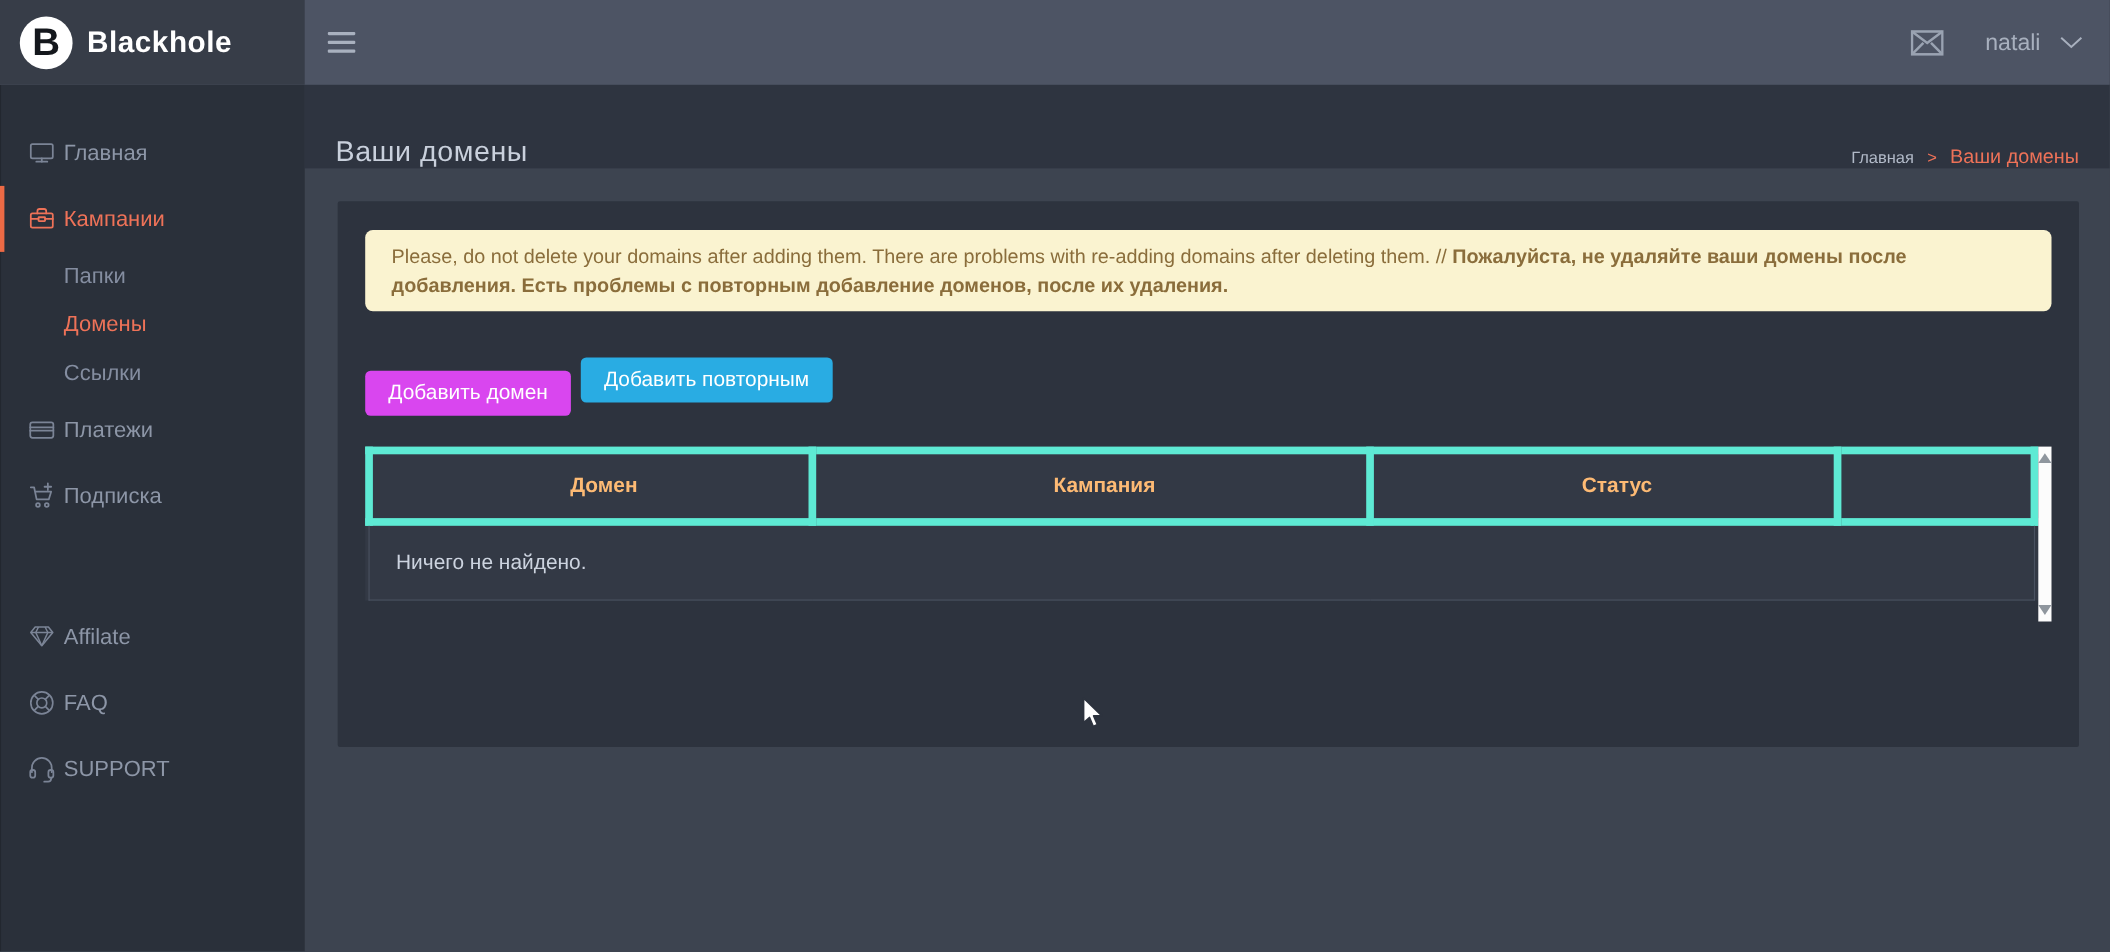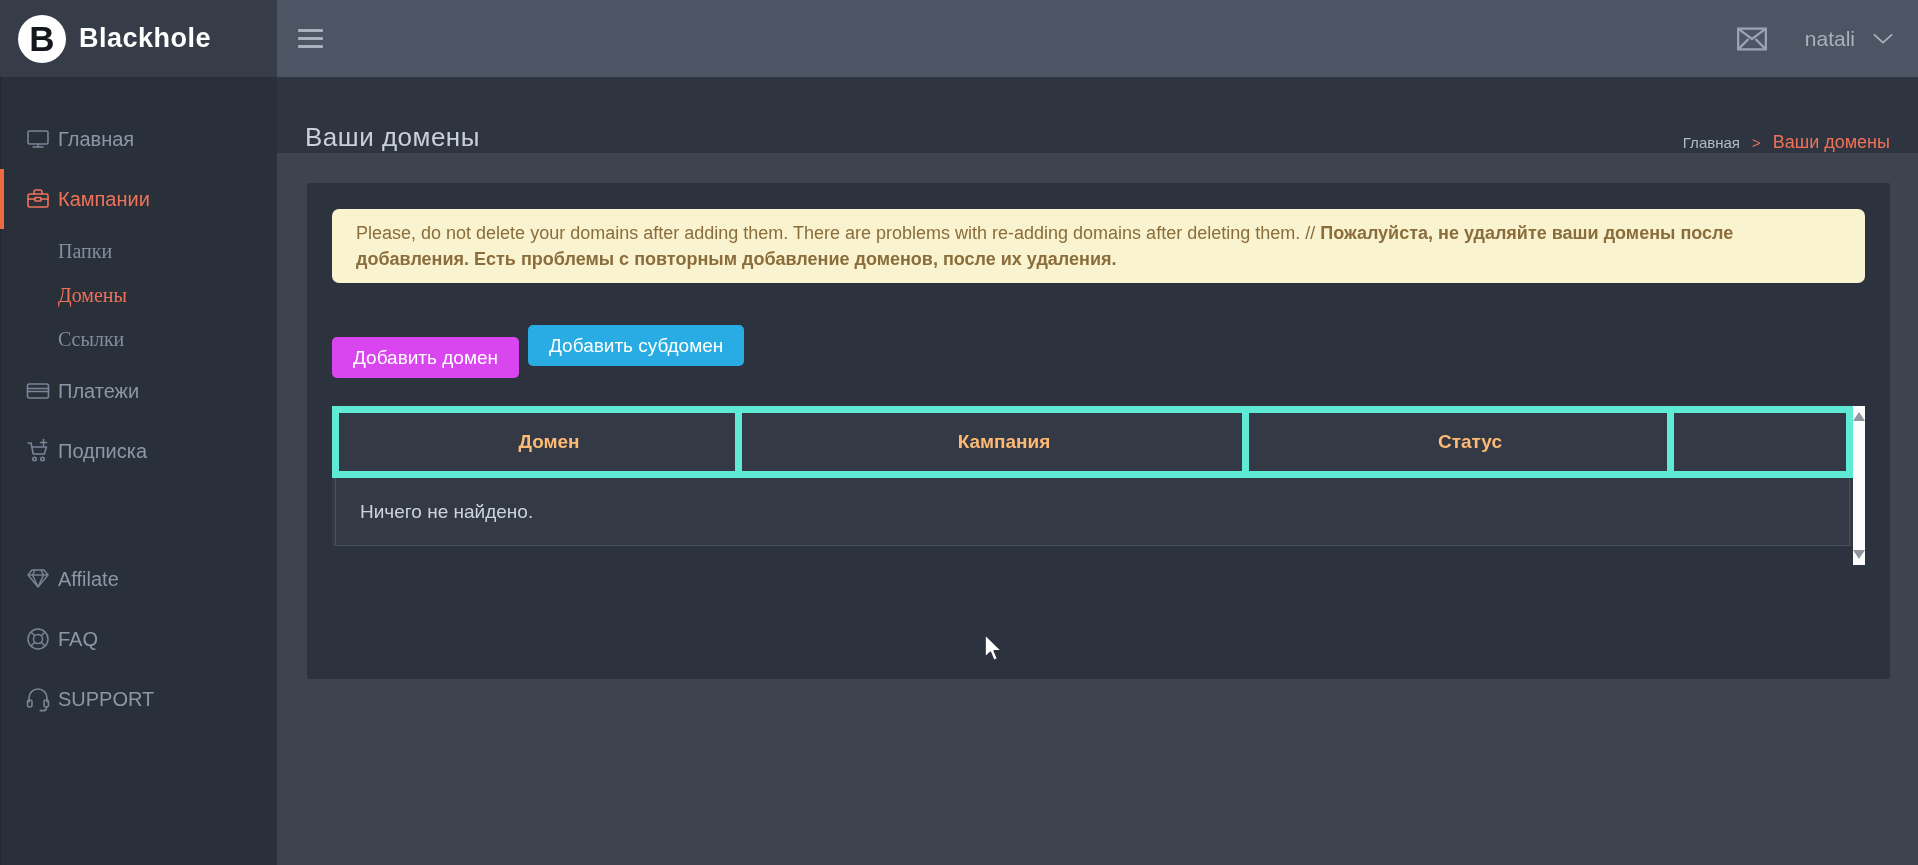--- a/index.html
+++ b/index.html
@@ -20,21 +20,21 @@
   .nav-right { margin-left:auto; display:flex; align-items:center; gap:38px; padding-right:24px; }
   .mail-btn { color:#9aa3b2; display:flex; cursor:pointer; }
   .user-menu { display:flex; align-items:center; gap:17px; color:#a8b0be; font-size:21px; cursor:pointer; }
 
   
   .sidebar { position:absolute; top:77px; left:0; width:277px; height:788px; background:#2a303a; padding-top:32px; z-index:2; box-shadow:1px 0 0 rgba(0,0,0,.18) inset; }
   .side-item { height:60px; display:flex; align-items:center; padding-left:21px; border-left:4px solid transparent; color:#8d96a7; font-size:20px; cursor:pointer; }
   .side-item .icon { width:26px; height:26px; margin-right:7px; color:#7b8496; display:flex; align-items:center; justify-content:center; }
   .side-item.active { color:#ee7258; border-left-color:#ed6a45; }
   .side-item.active .icon { color:#ee7258; }
-  .side-sub { height:44px; display:flex; align-items:center; padding-left:58px; color:#848da0; font-size:20px; cursor:pointer;font-family:Liberation Serif, serif; }
+  .side-sub { height:44px; display:flex; align-items:center; padding-left:58px; color:#848da0; font-size:20px; cursor:pointer; }
   .side-sub.active { color:#ee7258; }
   .side-spacer { height:68px; }
 
   
   .page-header { position:absolute; top:77px; left:277px; width:1641px; height:76px; background:#2e3440; display:flex; align-items:flex-end; justify-content:space-between; padding:0 28px; z-index:1; }
   .page-title { color:#c9d0dc; font-size:26px; font-weight:normal; letter-spacing:.5px; }
   .breadcrumb { display:flex; align-items:baseline; gap:12px; }
   .crumb-parent { color:#b2bac8; font-size:15px; cursor:pointer; }
   .crumb-sep { color:#ee7258; font-size:15px; }
   .crumb-current { color:#ee7258; font-size:18px; }
@@ -207,21 +207,21 @@
 
 <main class="content">
   <section class="panel">
 
     <div class="alert">
       <span class="en">Please, do not delete your domains after adding them. There are problems with re-adding domains after deleting them. // </span><span class="ru">Пожалуйста, не удаляйте ваши домены после добавления. Есть проблемы с повторным добавление доменов, после их удаления.</span>
     </div>
 
     <div class="btn-row">
       <button class="btn btn-green">Добавить домен</button>
-      <button class="btn btn-blue">Добавить субдомен</button>
+      <button class="btn btn-blue">Добавить повторным</button>
     </div>
 
     <div class="table-wrap">
       <table class="data-table">
         <colgroup>
           <col style="width:403px">
             <col style="width:507px">
             <col style="width:425px">
             <col style="width:179px">
         </colgroup>

